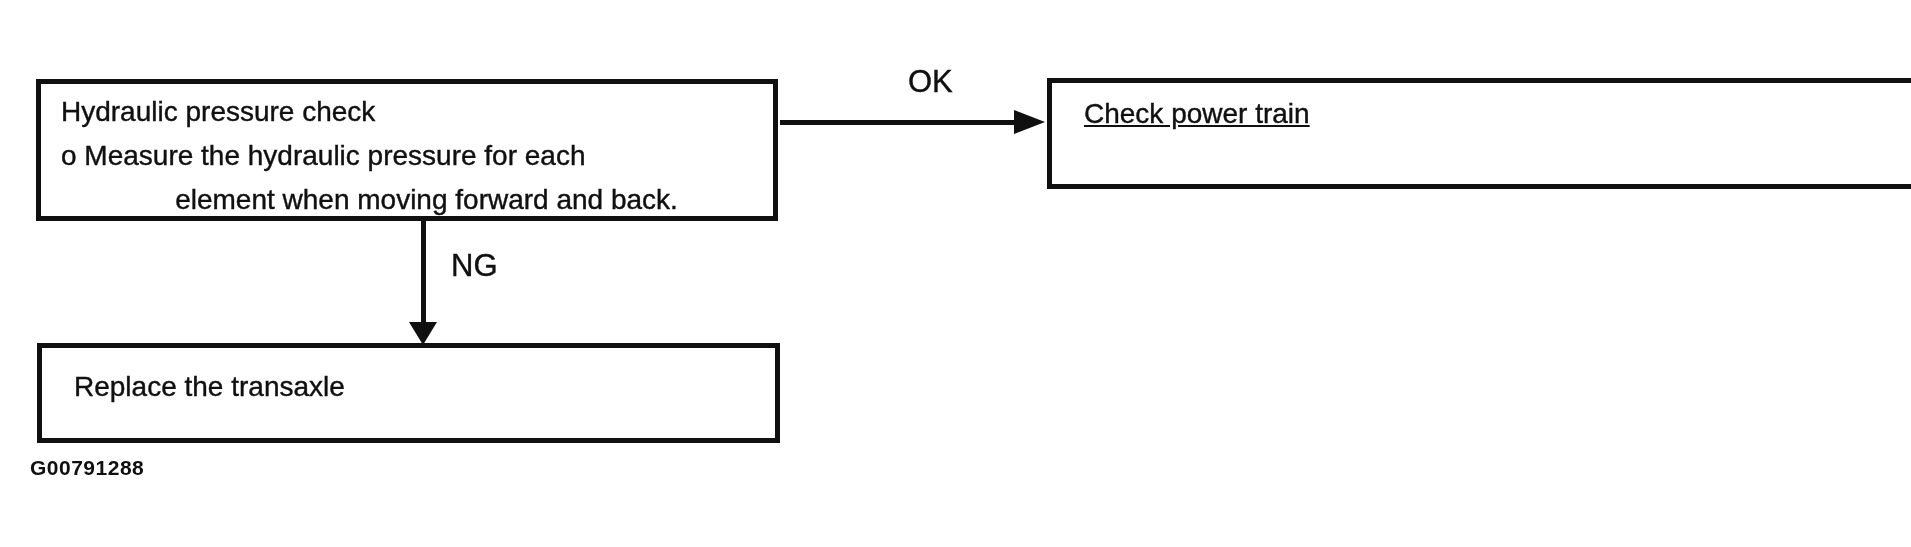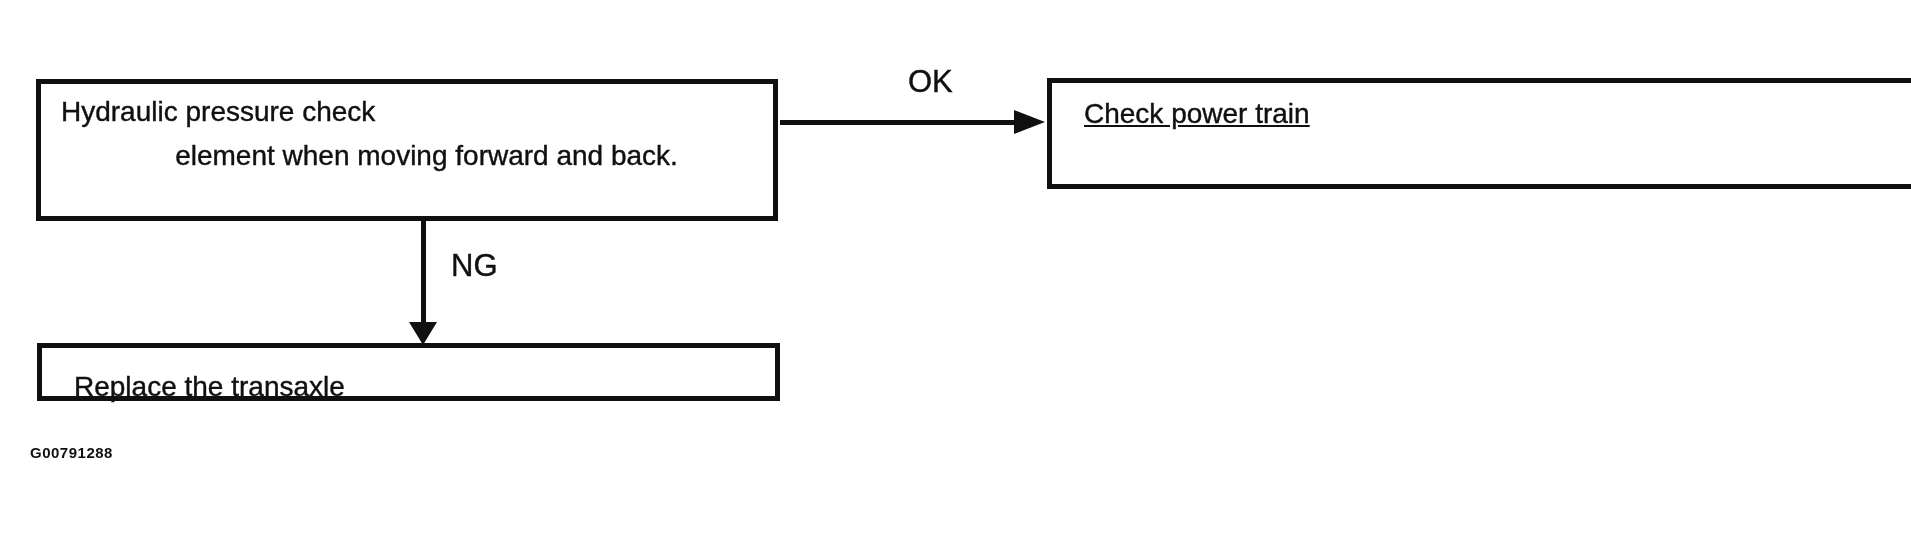--- a/index.html
+++ b/index.html
@@ -36,21 +36,21 @@
   .node-hydraulic .ln-indent{padding-left:27px;text-align:center;}
   .node-power{
     left:1047px; top:78px;
     width:915px; height:111px;
     padding:8px 8px 0 32px;
     line-height:45px;
     text-decoration:underline;
   }
   .node-replace{
     left:37px; top:343px;
-    width:743px; height:58px;
+    width:743px; height:100px;
     padding:17px 8px 0 32px;
     line-height:44px;
   }
   .edge-line{position:absolute;background:var(--ink);}
   .ok-line{left:780px; top:120px; width:238px; height:5px;}
   .ok-head{
     position:absolute; left:1014px; top:110px;
     width:0; height:0;
     border-top:12px solid transparent;
     border-bottom:12px solid transparent;
@@ -67,33 +67,34 @@
   .edge-label{
     position:absolute;
     font-size:31px;
     -webkit-text-stroke:0.4px currentColor;
     white-space:nowrap;
   }
   .ok-label{left:908px; top:64px;}
   .ng-label{left:451px; top:248px;}
   .figure-code{
     position:absolute;
-    left:30px; top:444px;
-    font-size:15px;
+    left:30px; top:456px;
+    font-size:21px;
     font-weight:bold;
     letter-spacing:0.5px;
   }
 </style>
 </head>
 <body>
 
 <div class="canvas">
 
   <div class="node node-hydraulic">
     <div class="ln">Hydraulic pressure check</div>
+    <div class="ln">o Measure the hydraulic pressure for each</div>
     <div class="ln ln-indent">element when moving forward and back.</div>
   </div>
 
   <div class="edge-line ok-line"></div>
   <div class="ok-head"></div>
   <div class="edge-label ok-label">OK</div>
 
   <div class="node node-power">
     <div class="ln">Check power train</div>
   </div>

